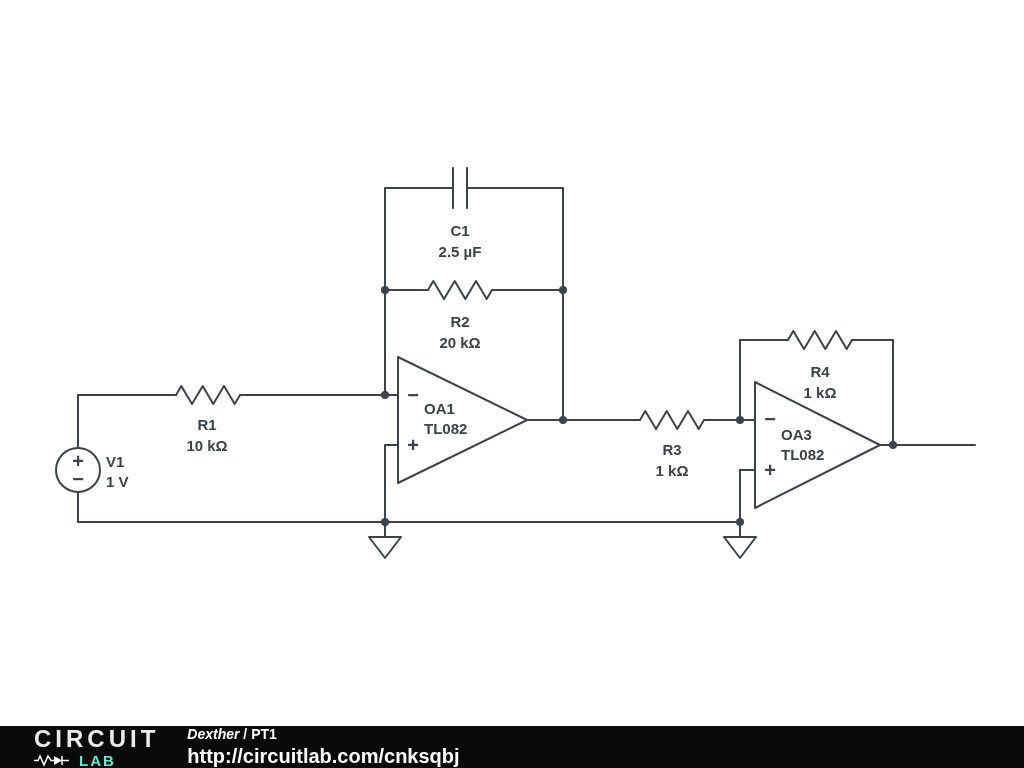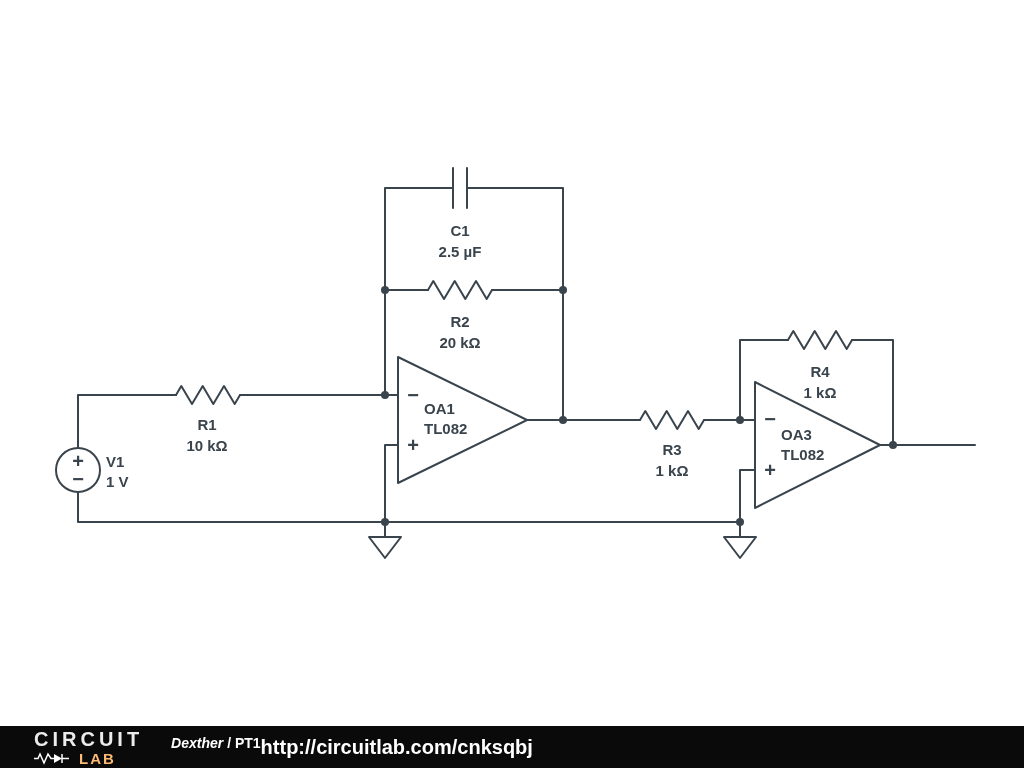--- a/index.html
+++ b/index.html
@@ -6,24 +6,24 @@
   .page{position:relative;width:1024px;height:768px;background:#ffffff;overflow:hidden;}
   .schematic{position:absolute;top:0;left:0;}
   .wire{fill:none;stroke:#3a444d;stroke-width:2;stroke-linecap:round;stroke-linejoin:round;}
   .body-fill{fill:#ffffff;stroke:#3a444d;stroke-width:2;stroke-linejoin:round;}
   .lbl{font-family:"Liberation Sans",sans-serif;font-size:15px;font-weight:bold;fill:#3a444d;}
   .sym{font-family:"Liberation Sans",sans-serif;font-size:20px;font-weight:bold;fill:#3a444d;}
   .node{fill:#3a444d;stroke:none;}
   footer{position:absolute;left:0;bottom:0;width:100%;height:42px;background:#0a0a0a;
          display:flex;align-items:center;box-sizing:border-box;padding-left:34px;color:#ffffff;}
   .logo{display:flex;flex-direction:column;line-height:1;margin-right:28px;cursor:pointer;}
-  .logo-top{font-size:20px;font-weight:600;letter-spacing:4px;color:#ececec;}
+  .logo-top{font-size:24px;font-weight:600;letter-spacing:4px;color:#ececec;}
   .logo-bottom{display:flex;align-items:center;gap:5px;margin-top:2px;}
-  .logo-bottom .lab{font-size:15px;font-weight:bold;letter-spacing:2px;color:#fdba74;}
-  .meta{display:flex;flex-direction:row;justify-content:center;line-height:1.3;}
+  .logo-bottom .lab{font-size:15px;font-weight:bold;letter-spacing:2px;color:#5eead4;}
+  .meta{display:flex;flex-direction:column;justify-content:center;line-height:1.3;}
   .meta-line1{font-size:14px;font-weight:bold;}
   .author{font-style:italic;}
   .meta-url{font-size:20px;font-weight:bold;cursor:pointer;}
 </style>
 </head>
 <body>
 
 <div class="page">
 
   <svg class="schematic" width="1024" height="726" viewBox="0 0 1024 726">

